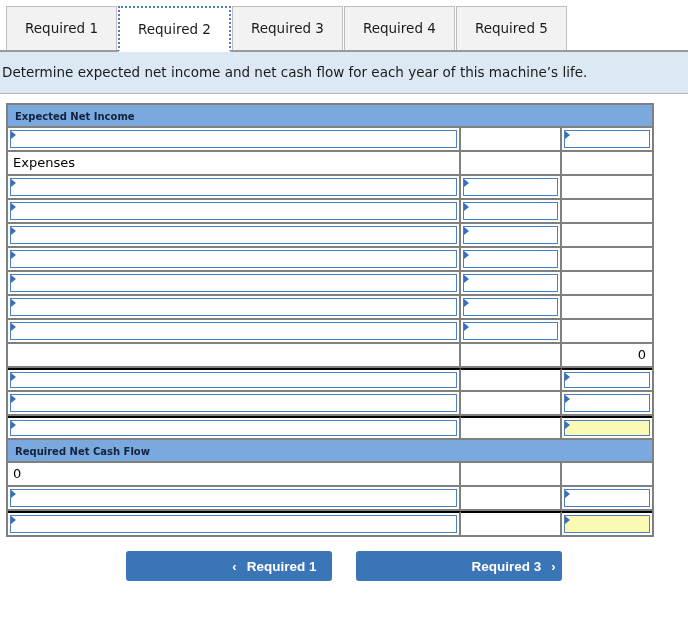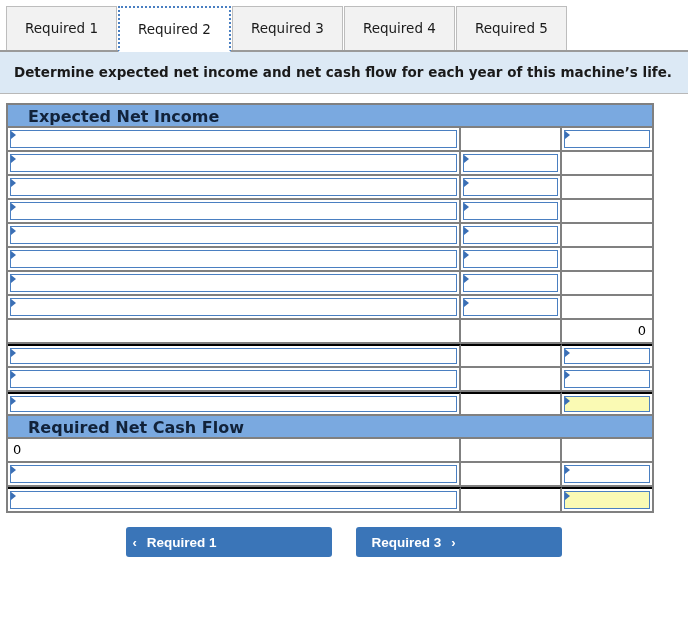--- a/index.html
+++ b/index.html
@@ -51,23 +51,22 @@
     line-height: 42px;
   }
 
   
   .instruction {
     box-sizing: border-box;
     width: 688px;
     background: #dce9f5;
     color: #1a1a1a;
     font-size: 13.5px;
-    padding: 12px 14px 13px 14px;
+    padding: 12px 14px 13px 2px;
     border-bottom: 1px solid #b8b8b8;
-    font-weight: bold;
   }
 
   
   .sheet {
     margin: 9px 0 0 6px;
     width: 648px;
     border: 2px solid #808080;
     border-collapse: collapse;
     box-sizing: border-box;
     background: #ffffff;
@@ -77,24 +76,24 @@
     height: 24px;
     box-sizing: border-box;
     border-bottom: 2px solid #808080;
   }
   .row:last-child { border-bottom: none; }
 
   .sectionhead {
     height: 23px;
     background: #7aa9e0;
     color: #11223a;
-    font-size: 16px;
+    font-size: 10px;
     font-weight: bold;
     line-height: 23px;
-    padding-left: 20px;
+    padding-left: 7px;
     box-sizing: border-box;
     border-bottom: 2px solid #808080;
   }
 
   .c1 { width: 453px; }
   .c2 { width: 101px; }
   .c3 { width: 90px; flex: 1 1 auto; }
 
   .cell {
     box-sizing: border-box;
@@ -156,21 +155,21 @@
     height: 30px;
     line-height: 30px;
     background: #3a75b8;
     color: #ffffff;
     font-size: 13.5px;
     font-weight: bold;
     border: none;
     border-radius: 3px;
     margin: 0 9px;
     cursor: pointer;
-    text-align: left;
+    text-align: right;
     white-space: nowrap;
   }
   .navbtn .chev { font-weight: bold; font-size: 13px; }
   .navbtn .lbl { padding: 0 10px; }
 </style>
 </head>
 <body>
 
 <div id="page">
 
@@ -183,20 +182,25 @@
   <div class="sheet" id="sheet">
       <div class="sectionhead">Expected Net Income</div>
       <div class="row">
         <div class="inp c1">
           <div class="box"></div>
         </div>
         <div class="cell c2"></div>
         <div class="inp c3 last">
           <div class="box"></div>
         </div>
+      </div>
+      <div class="row">
+        <div class="cell c1">Expenses</div>
+        <div class="cell c2"></div>
+        <div class="cell c3 last num"></div>
       </div>
       <div class="row">
         <div class="inp c1">
           <div class="box"></div>
         </div>
         <div class="inp c2">
           <div class="box"></div>
         </div>
         <div class="cell c3 last num"></div>
       </div>

